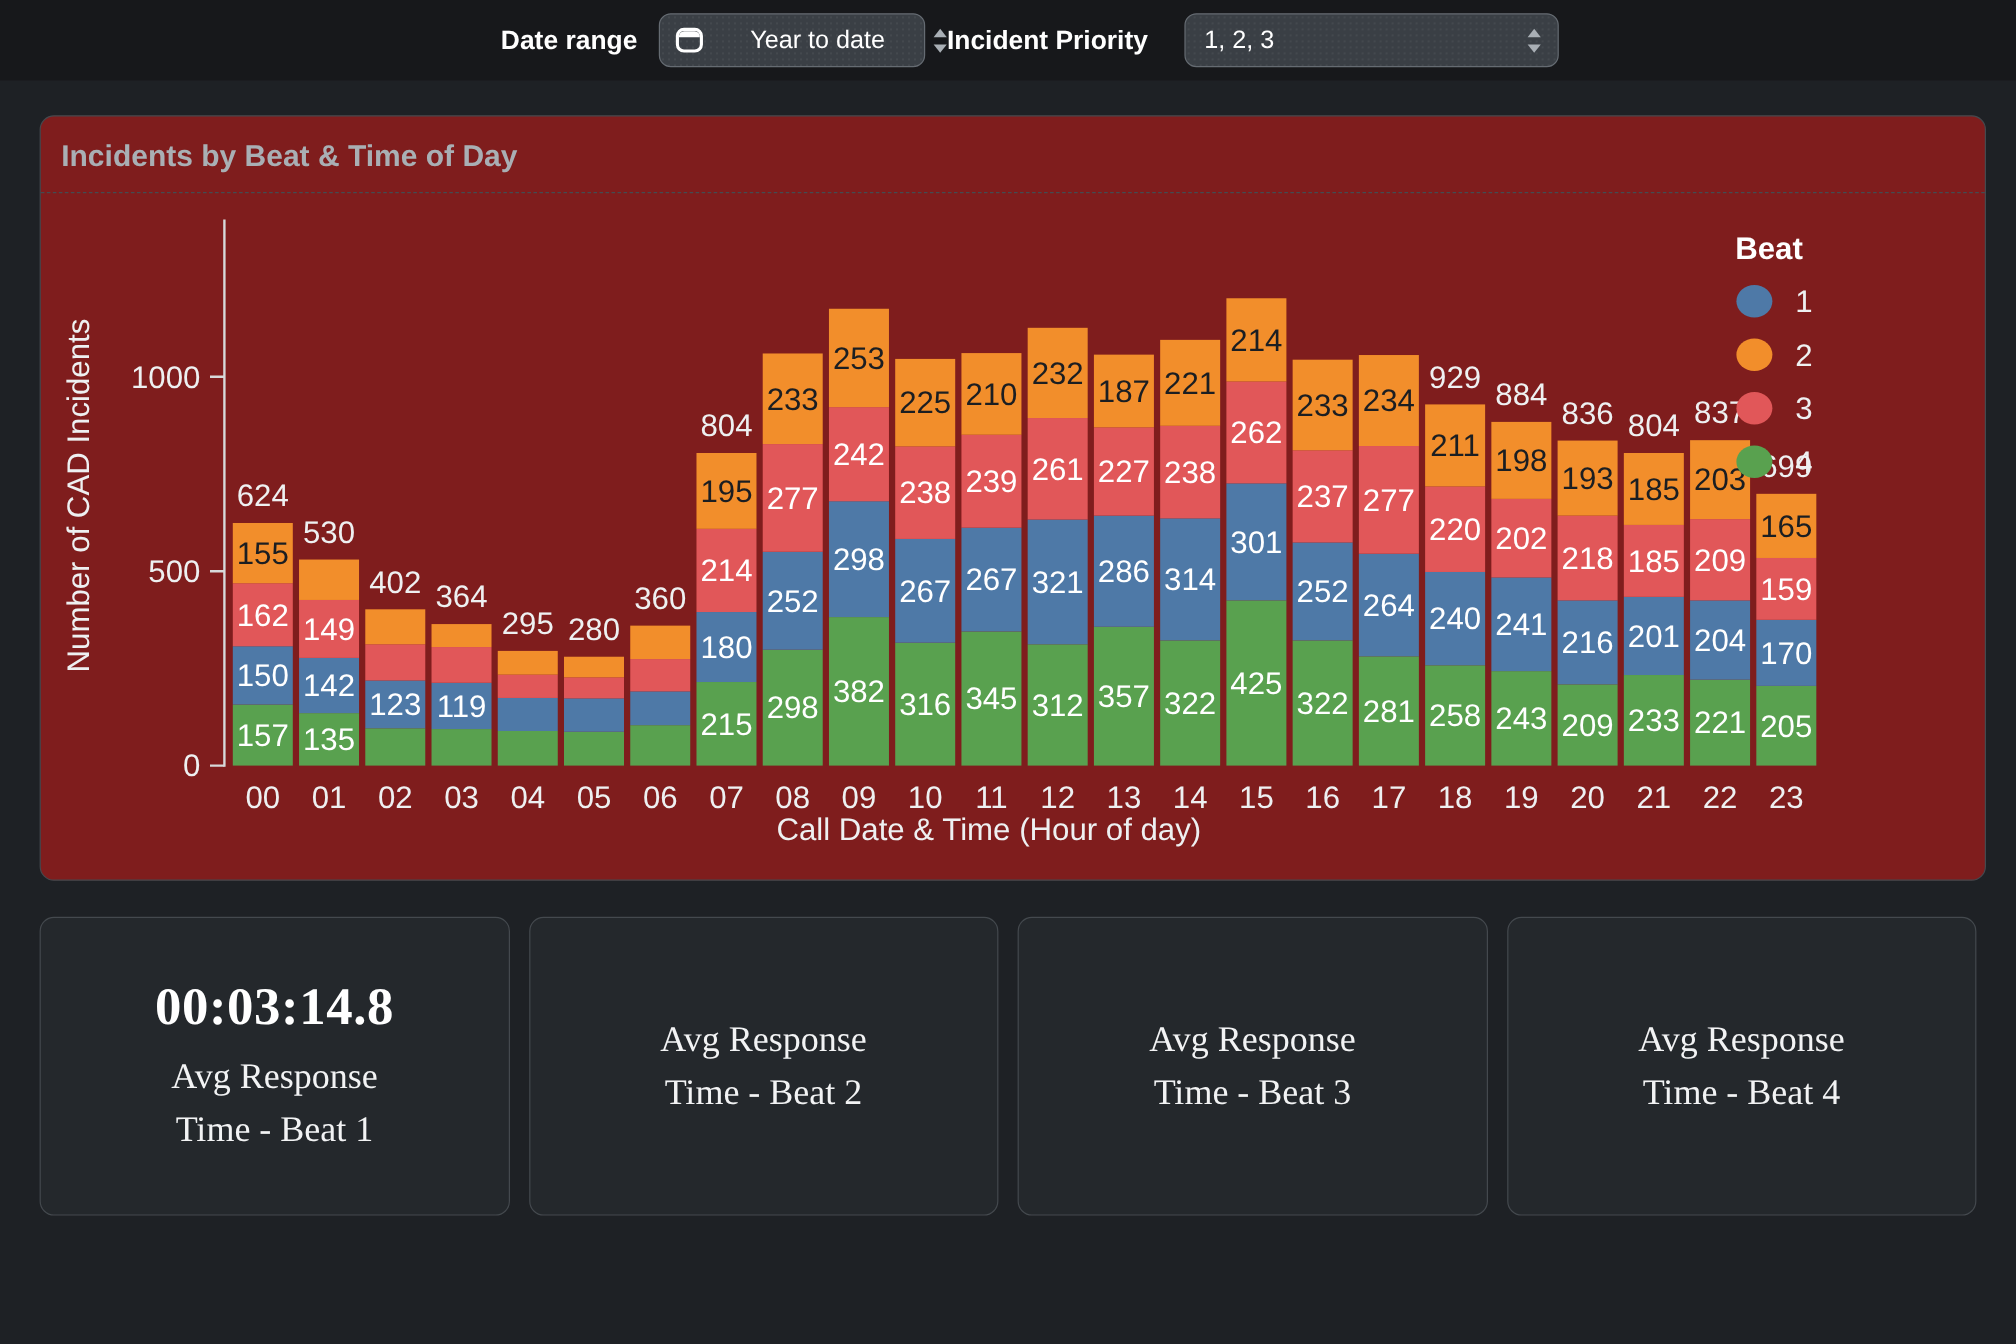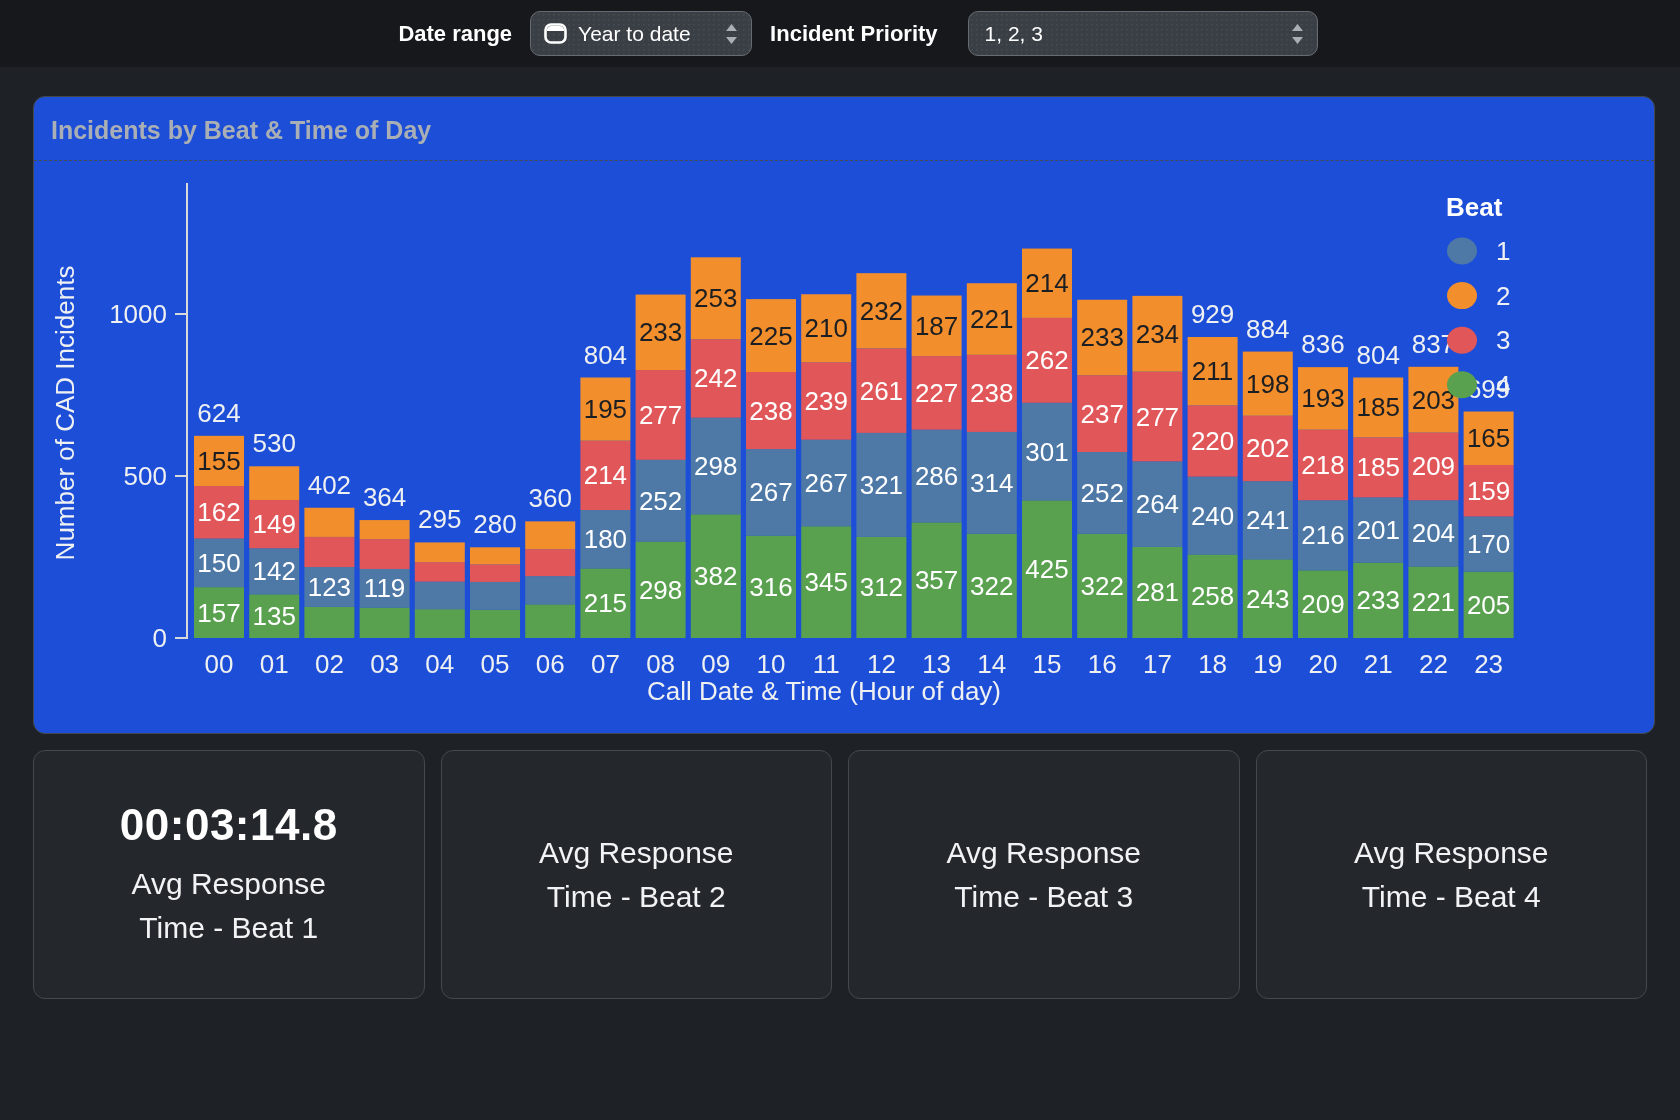--- a/index.html
+++ b/index.html
@@ -20,45 +20,46 @@
   .filter-label{font-size:22px;font-weight:700;color:#ffffff;}
   .select{
     height:45px;border-radius:10px;
     background:#3a3f45;
     background-image:radial-gradient(rgba(255,255,255,0.05) 1px, transparent 1px);
     background-size:5px 5px;
     border:1px solid #656b72;
     display:flex;align-items:center;
     padding:0 12px;box-sizing:border-box;
     cursor:pointer;
+    gap:28px;
   }
   .select .sel-text{font-size:21px;color:#ffffff;margin:0 10px;white-space:nowrap;}
   .select-date{width:222px;}
-  .select-priority{width:350px;margin-left:12px;}
+  .select-priority{width:312px;margin-left:12px;}
   .select-priority .sel-text{margin-left:4px;}
   .spacer-right{margin-left:auto;}
   
   .panel{
     margin:29px 25px 0 33px;
     height:638px;box-sizing:border-box;
-    background:#1d4ed8;
+    background:#7f1d1d;
     border:1.5px solid #44494e;
     border-radius:12px;
   }
   .panel-title{
     font-size:25px;font-weight:600;color:#a9afb4;
     padding:19px 17px 15px 17px;
     border-bottom:1px dashed #454b50;
   }
   .chart-wrap{width:1611px;height:574px;}
   svg{display:block;}
   
   .cards{
-    margin:16px 33px 0 33px;
-    display:grid;grid-template-columns:repeat(4,1fr);gap:16px;
+    margin:30px 33px 0 33px;
+    display:grid;grid-template-columns:repeat(4,1fr);gap:16px;font-family:Liberation Serif, serif;
   }
   .card{
     height:249px;box-sizing:border-box;
     background:#24282c;border:1.5px solid #44494e;border-radius:12px;
     display:flex;flex-direction:column;align-items:center;justify-content:center;
     text-align:center;
   }
   .card-value{font-size:44px;font-weight:700;color:#ffffff;letter-spacing:0.5px;margin-bottom:12px;}
   .card-label{font-size:30px;color:#f2f3f4;line-height:44px;max-width:240px;}
 </style>

